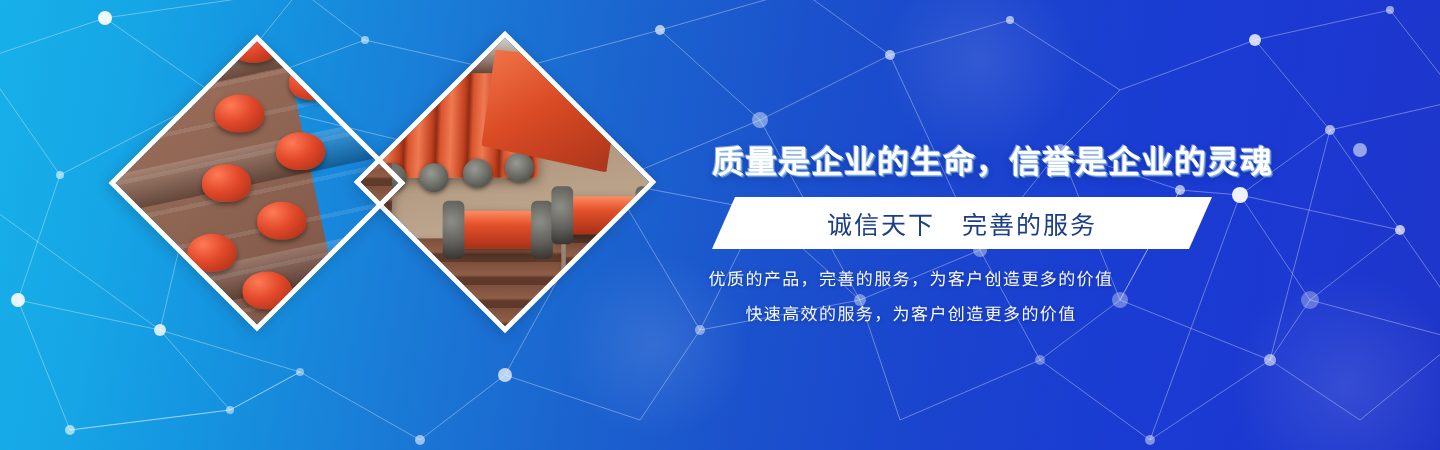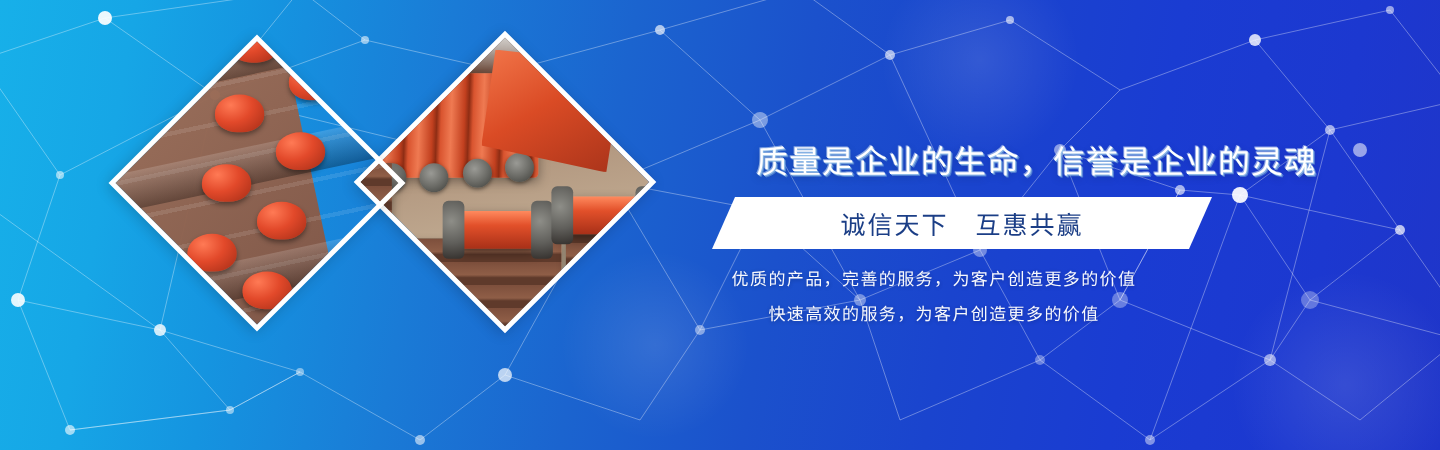--- a/index.html
+++ b/index.html
@@ -218,30 +218,29 @@
   .photo-warehouse .big-shaft::after  { right: -10px; }
 
   
   .headline {
     position: absolute;
     left: 712px;
     top: 136px;
     width: 478px;
     text-align: center;
     font-size: 32px;
-    font-weight: normal;
+    font-weight: bold;
     color: #ffffff;
     letter-spacing: 1px;
     white-space: nowrap;
     text-shadow:
        1px  1px 0 rgba(150,195,235,0.85),
        2px  2px 0 rgba(120,170,220,0.55),
       -1px -1px 0 rgba(225,240,252,0.55),
        0    3px 7px rgba(10,30,80,0.35);
-    margin-left: 44px;
   }
 
   
   .ribbon {
     position: absolute;
     left: 712px;
     top: 197px;
     width: 500px;
     height: 52px;
     background: #ffffff;
@@ -256,21 +255,21 @@
     justify-content: center;
     font-size: 25px;
     color: #1B3E86;
     letter-spacing: 2px;
     white-space: pre;
   }
 
   
   .sublines {
     position: absolute;
-    left: 697px;
+    left: 674px;
     top: 262px;
     width: 474px;
     text-align: center;
   }
   .subline {
     font-size: 17px;
     color: #ffffff;
     letter-spacing: 1.4px;
     line-height: 35px;
     white-space: nowrap;
@@ -402,21 +401,21 @@
         <div class="pallet" style="left:2%;  top:46%; width:24%; height:14%;"></div>
         <div class="big-shaft" style="left:40%; top:56%; width:17%;"></div>
         <div class="big-shaft" style="left:63%; top:53%; width:16%;"></div>
       </div>
     </div>
   </div>
 
   <div class="headline">质量是企业的生命，信誉是企业的灵魂</div>
 
   <div class="ribbon">
-    <div class="ribbon-text">诚信天下　互惠共赢</div>
+    <div class="ribbon-text">诚信天下　完善的服务</div>
   </div>
 
   <div class="sublines">
     <div class="subline">优质的产品，完善的服务，为客户创造更多的价值</div>
     <div class="subline">快速高效的服务，为客户创造更多的价值</div>
   </div>
 
 </div>
 
 </body></html>

